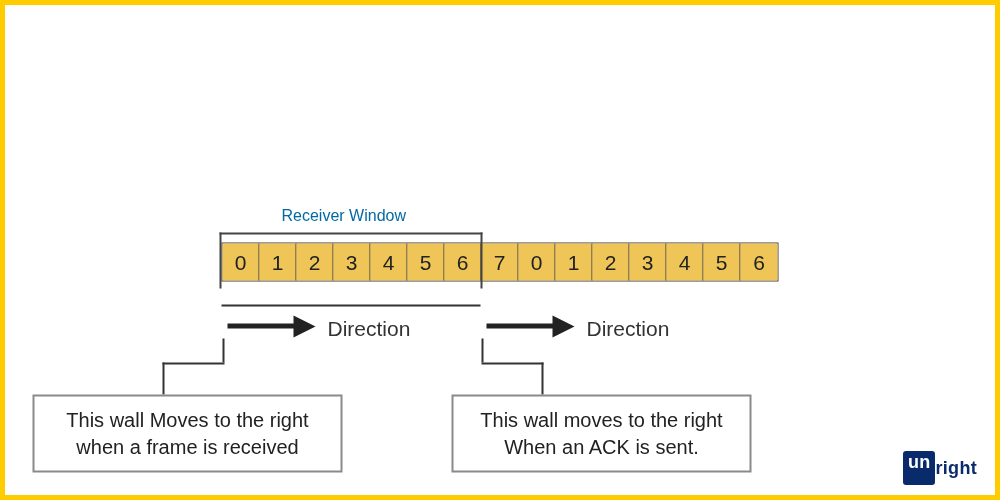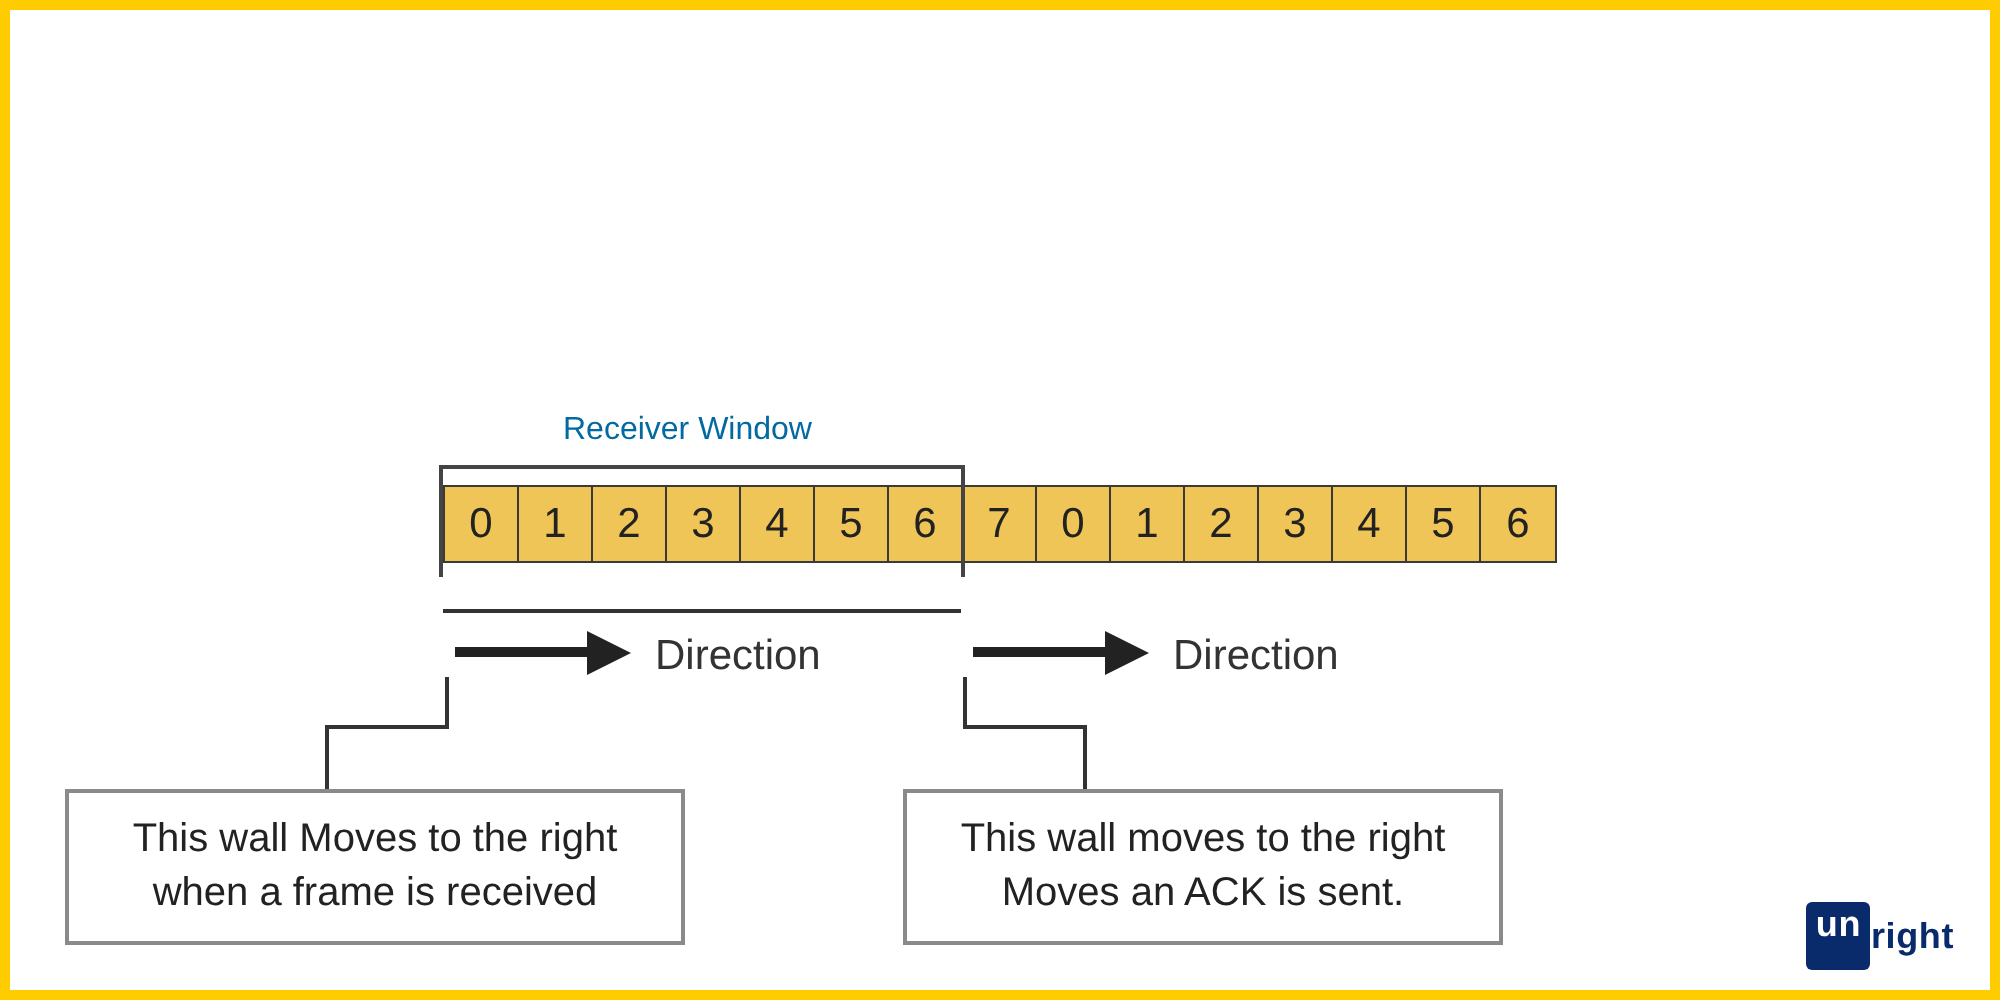--- a/index.html
+++ b/index.html
@@ -186,21 +186,21 @@
 
     <div class="callout-connector" id="conL1" style="left: 1px; top: 132px; height: 24px;"></div>
     <div class="callout-elbow" id="conL2" style="left: -59px; top: 156px; width: 62px;"></div>
     <div class="callout-connector" id="conL3" style="left: -59px; top: 156px; height: 34px;"></div>
 
     <div class="callout-connector" id="conR1" style="left: 260px; top: 132px; height: 24px;"></div>
     <div class="callout-elbow" id="conR2" style="left: 260px; top: 156px; width: 62px;"></div>
     <div class="callout-connector" id="conR3" style="left: 320px; top: 156px; height: 34px;"></div>
 
     <div class="caption-box" id="capL" style="left: -189px; width: 310px;">This wall Moves to the right when a frame is received</div>
-    <div class="caption-box" id="capR" style="left: 230px; width: 300px;">This wall moves to the right Moves an ACK is sent.</div>
+    <div class="caption-box" id="capR" style="left: 230px; width: 300px;">This wall moves to the right When an ACK is sent.</div>
 
   </div>
 
   <div class="logo">
     <span class="un">un</span>
       <span>right</span>
   </div>
 </div>
 
 </body></html>

